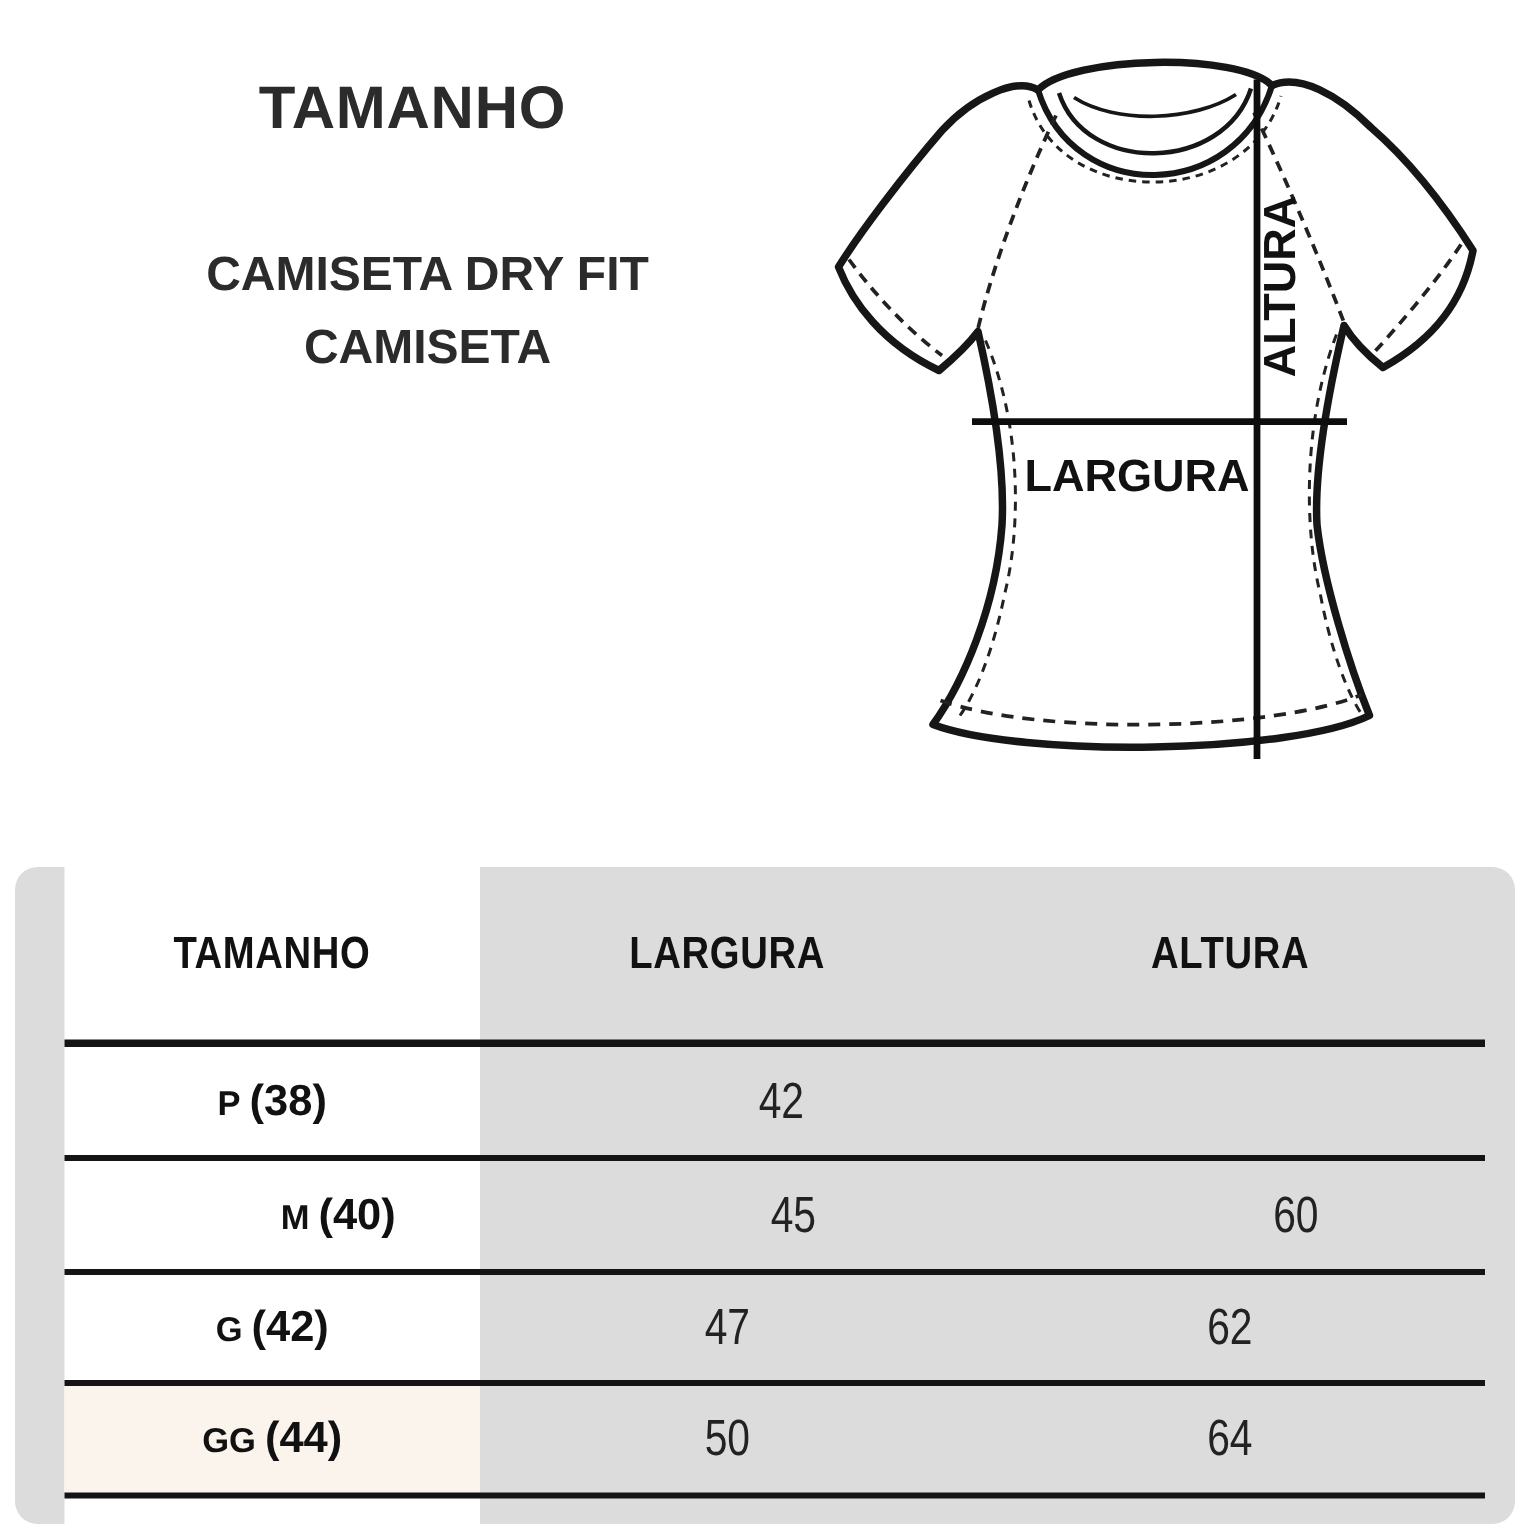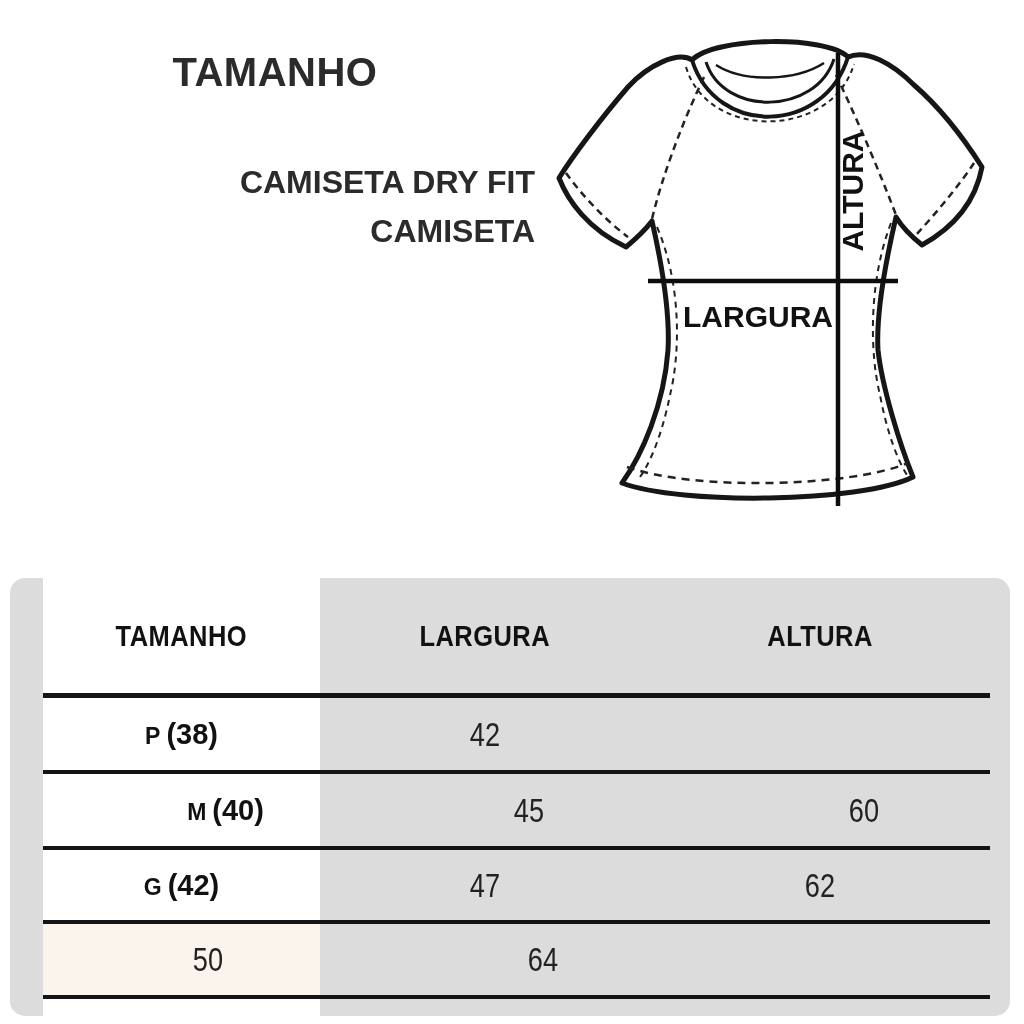--- a/index.html
+++ b/index.html
@@ -10,21 +10,21 @@
     color:#2b2b2b;
   }
   
   .title{
     position:absolute;left:25px;top:50px;width:500px;
     text-align:center;font-size:40px;font-weight:800;
     letter-spacing:.5px;color:#2b2b2b;
   }
   .subtitle{
     position:absolute;left:35px;top:158px;width:500px;
-    text-align:right;font-size:32px;font-weight:800;
+    text-align:center;font-size:32px;font-weight:800;
     line-height:49px;color:#2b2b2b;
   }
   
   .shirt-wrap{position:absolute;left:530px;top:15px;width:480px;height:510px;}
   svg text{font-family:"Liberation Sans", sans-serif;}
   
   .table{
     position:absolute;left:10px;top:578px;width:1000px;height:438px;
     background:#dcdcdc;border-radius:15px;overflow:hidden;
   }
@@ -109,21 +109,21 @@
   <div class="white-col"></div>
   <div class="cream-cell"></div>
 
   <div class="trow" style="top:0;height:115px;">
     <div class="cell c1"><span class="cond head-txt">TAMANHO</span></div>
     <div class="cell c2"><span class="cond head-txt">LARGURA</span></div>
     <div class="cell c3"><span class="cond head-txt">ALTURA</span></div>
   </div>
   <div class="hline header" style="top:115px;"></div>
 
-  <div class="trow" style="top:120px;height:72px;">
+  <div class="trow" style="top:120px;height:72px;gap:36px;">
     <div class="cell c1">
       <span class="sz-letter">P</span><span class="sz-num">(38)</span>
     </div>
     <div class="cell c2"><span class="cond val-txt">42</span></div>
   </div>
   <div class="hline" style="top:192px;"></div>
 
   <div class="trow" style="top:196px;height:72px;padding-left:44px;">
     <div class="cell c1">
       <span class="sz-letter">M</span><span class="sz-num">(40)</span>
@@ -136,17 +136,20 @@
   <div class="trow" style="top:272px;height:70px;">
     <div class="cell c1">
       <span class="sz-letter">G</span><span class="sz-num">(42)</span>
     </div>
     <div class="cell c2"><span class="cond val-txt">47</span></div>
     <div class="cell c3"><span class="cond val-txt">62</span></div>
   </div>
   <div class="hline" style="top:342px;"></div>
 
   <div class="trow" style="top:346px;height:71px;">
+    <div class="cell c1">
+      <span class="sz-letter">GG</span><span class="sz-num">(44)</span>
+    </div>
     <div class="cell c2"><span class="cond val-txt">50</span></div>
     <div class="cell c3"><span class="cond val-txt">64</span></div>
   </div>
   <div class="hline" style="top:417px;"></div>
 </div>
 
 </body></html>

